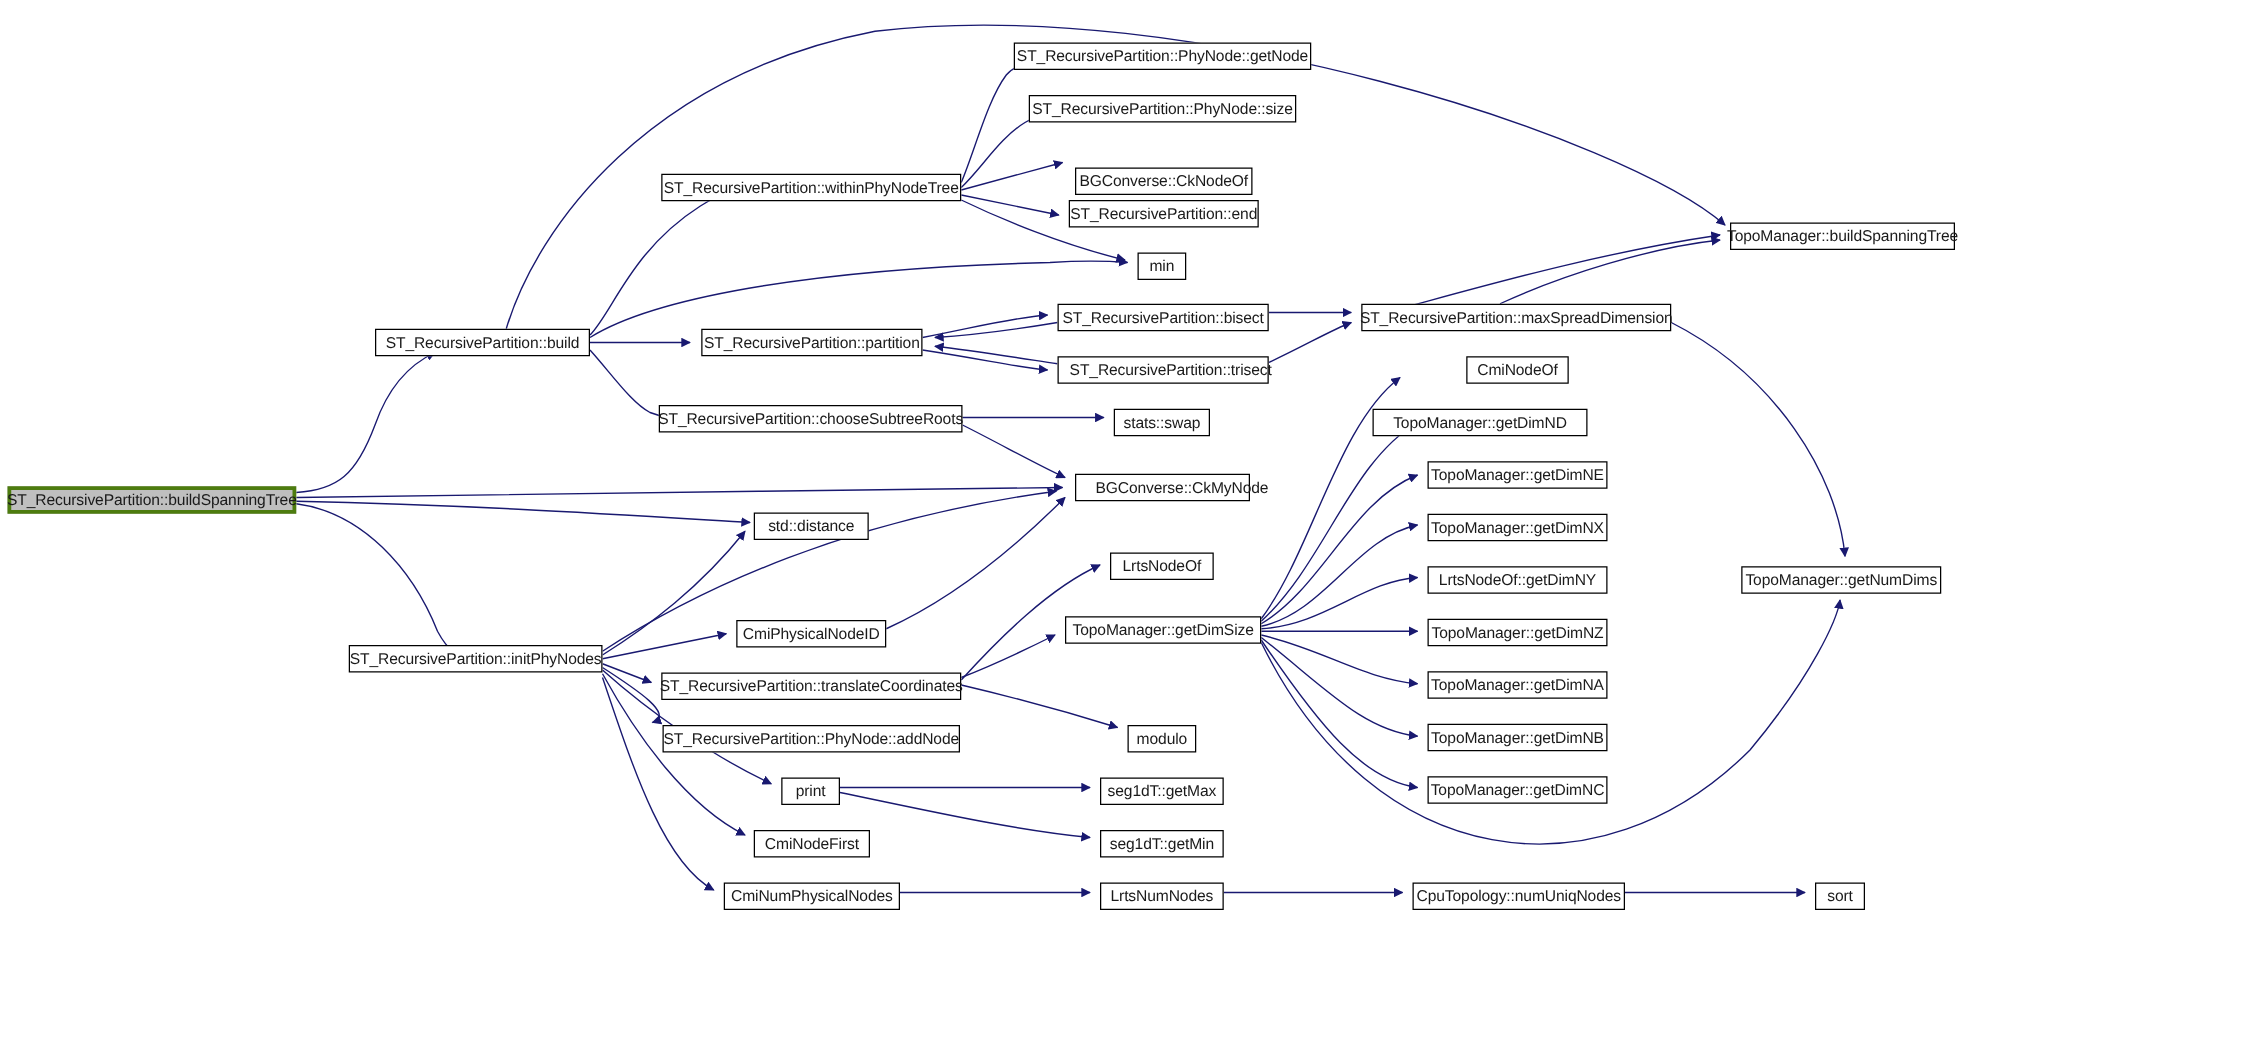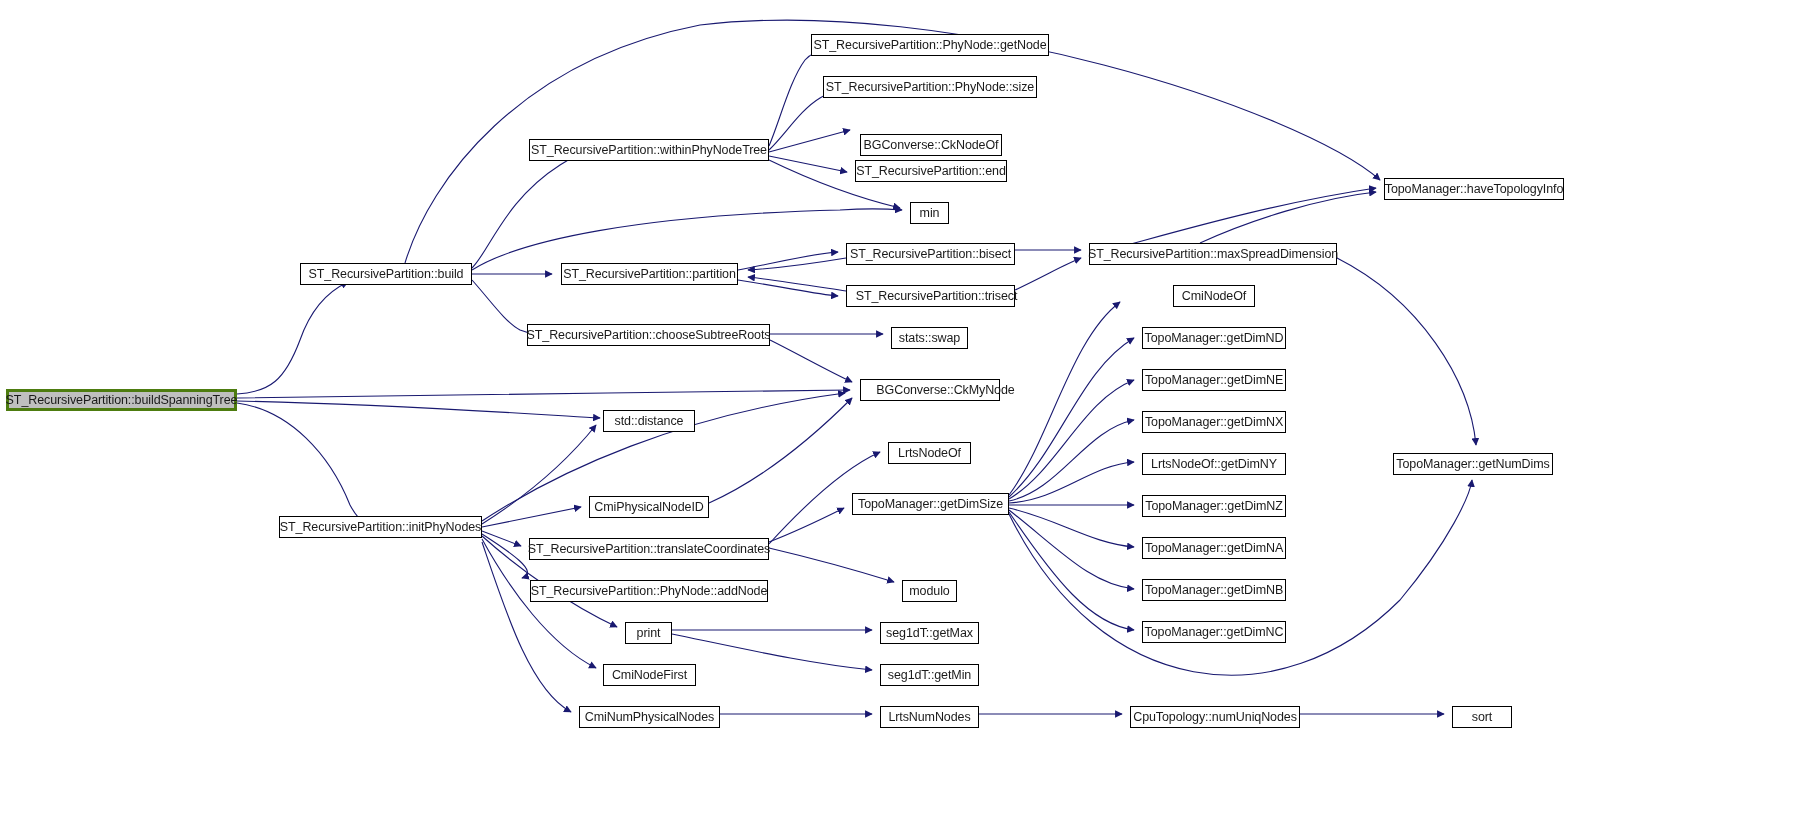--- a/index.html
+++ b/index.html
@@ -209,21 +209,21 @@
       </div>
       <div class="node" style="left: 880px; top: 706px; width: 99px;">
         <span class="node-label">LrtsNumNodes</span>
       </div>
       <div class="node" style="left: 1089px; top: 243px; width: 248px;">
         <span class="node-label">ST_RecursivePartition::maxSpreadDimension</span>
       </div>
       <div class="node" style="left: 1173px; top: 285px; width: 82px;">
         <span class="node-label">CmiNodeOf</span>
       </div>
-      <div class="node" style="left: 1142px; top: 327px; width: 144px;">
+      <div class="node" style="left: 1098px; top: 327px; width: 172px;">
         <span class="node-label">TopoManager::getDimND</span>
       </div>
       <div class="node" style="left: 1142px; top: 369px; width: 144px;">
         <span class="node-label">TopoManager::getDimNE</span>
       </div>
       <div class="node" style="left: 1142px; top: 411px; width: 144px;">
         <span class="node-label">TopoManager::getDimNX</span>
       </div>
       <div class="node" style="left: 1142px; top: 453px; width: 144px;">
         <span class="node-label">LrtsNodeOf::getDimNY</span>
@@ -237,25 +237,25 @@
       <div class="node" style="left: 1142px; top: 579px; width: 144px;">
         <span class="node-label">TopoManager::getDimNB</span>
       </div>
       <div class="node" style="left: 1142px; top: 621px; width: 144px;">
         <span class="node-label">TopoManager::getDimNC</span>
       </div>
       <div class="node" style="left: 1130px; top: 706px; width: 170px;">
         <span class="node-label">CpuTopology::numUniqNodes</span>
       </div>
       <div class="node" style="left: 1384px; top: 178px; width: 180px;">
-        <span class="node-label">TopoManager::haveTopologyInfo</span>
+        <span class="node-label">TopoManager::buildSpanningTree</span>
       </div>
       <div class="node" style="left: 1393px; top: 453px; width: 160px;">
         <span class="node-label">TopoManager::getNumDims</span>
       </div>
-      <div class="node" style="left: 1452px; top: 706px; width: 60px;">
+      <div class="node" style="left: 1452px; top: 706px; width: 40px;">
         <span class="node-label">sort</span>
       </div>
       <div class="node" style="left: 603px; top: 410px; width: 92px;">
         <span class="node-label">std::distance</span>
       </div>
     </div>
 </div>
 
 </body></html>

